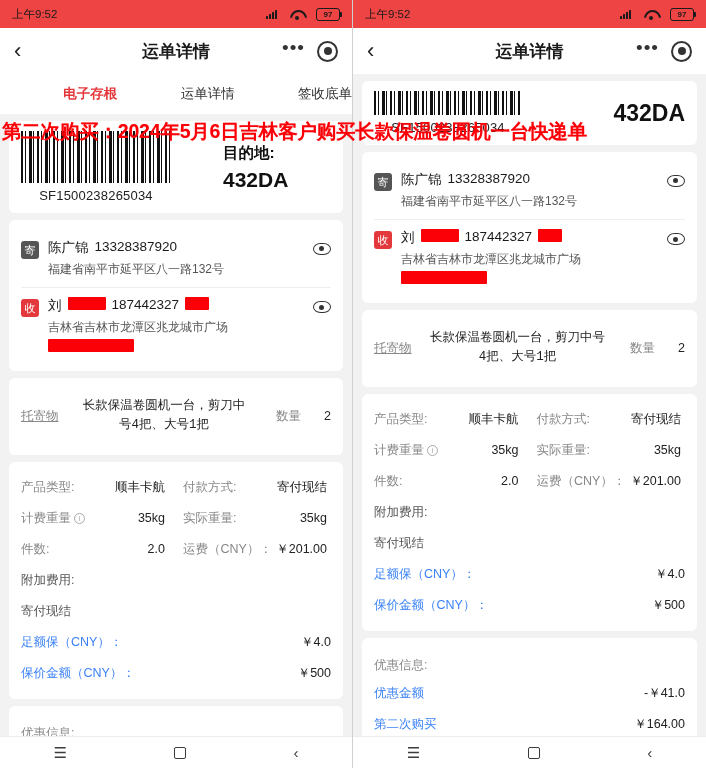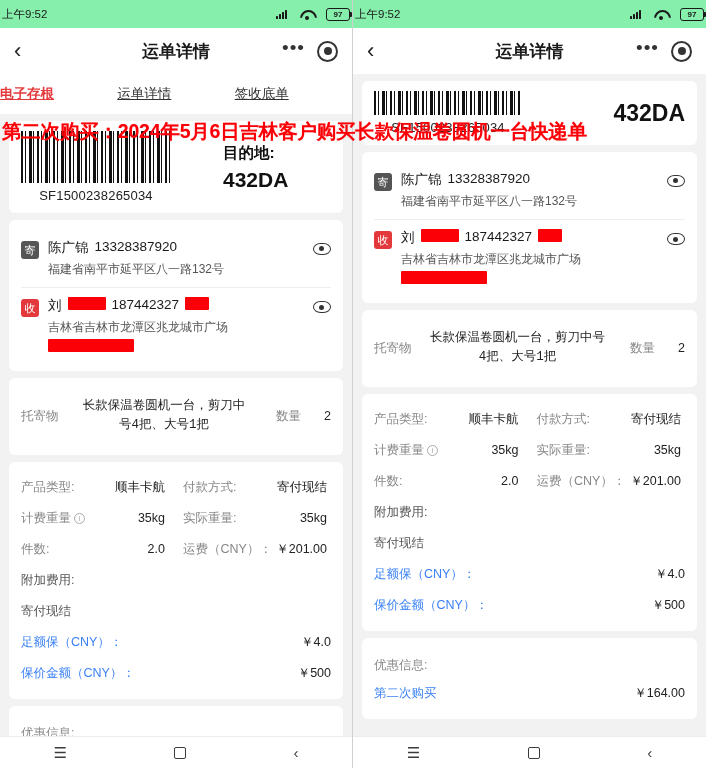--- a/index.html
+++ b/index.html
@@ -21,24 +21,24 @@
     position: relative;
     display: flex;
     flex-direction: column;
     overflow: hidden;
   }
   .phone.left { border-right: 1px solid #d0d0d0; }
 
   
   .statusbar {
     height: 28px;
-    background: #86efac;
-    display: flex;
-    align-items: center;
-    padding: 0 2px;
+    background: #ef4444;
+    display: flex;
+    align-items: center;
+    padding: 0 12px;
     font-size: 11.5px;
     color: #1a1a1a;
     flex: none;
   }
   .statusbar .time { letter-spacing: 0px; }
   .statusbar .right {
     margin-left: auto;
     display: flex;
     align-items: center;
     gap: 13px;
@@ -140,24 +140,23 @@
   
   .tabs {
     background: #fff;
     display: flex;
     height: 40px;
     align-items: center;
     flex: none;
   }
   .tab {
     flex: 1;
-    text-align: left;
+    text-align: right;
     font-size: 13.5px;
     color: #333;
-    text-decoration: underline;
   }
   .tab.active { color: #e4393c; font-weight: 600; }
 
   
   .body {
     flex: 1;
     overflow: hidden;
     background: #f2f2f2;
     position: relative;
   }
@@ -258,21 +257,21 @@
     border-radius:50%;
     background:#333;
   }
   .hr { height: 1px; background: #eee; }
   .goods-row {
     display: flex;
     align-items: center;
     padding: 9px 0;
     font-size: 12.5px;
   }
-  .goods-row .k { color: #888; width: 50px; flex:none; }
+  .goods-row .k { color: #888; width: 50px; flex:none;text-decoration:underline; }
   .goods-row .desc {
     flex: 1;
     text-align: center;
     color: #222;
     line-height: 1.55;
     padding: 0 6px;
     font-family: Liberation Mono, monospace;
   }
   .goods-row .k2 { color: #888; width: 44px; text-align:right; flex:none; }
   .goods-row .v2 { width: 30px; text-align: right; color:#222; flex:none; }
@@ -620,20 +619,24 @@
         </div>
         <div class="single-row">
           <span class="k">保价金额（CNY）：</span>
           <span class="v">￥500</span>
         </div>
       </div>
 
       <div class="card">
         <div class="sec-title">优惠信息:</div>
         <div class="single-row">
+          <span class="k">优惠金额</span>
+          <span class="v">-￥41.0</span>
+        </div>
+        <div class="single-row">
           <span class="k">第二次购买</span>
           <span class="v">￥164.00</span>
         </div>
       </div>
 
     </div>
 
     <div class="sysnav">
       <span>☰</span>
       <span class="sq"></span>

